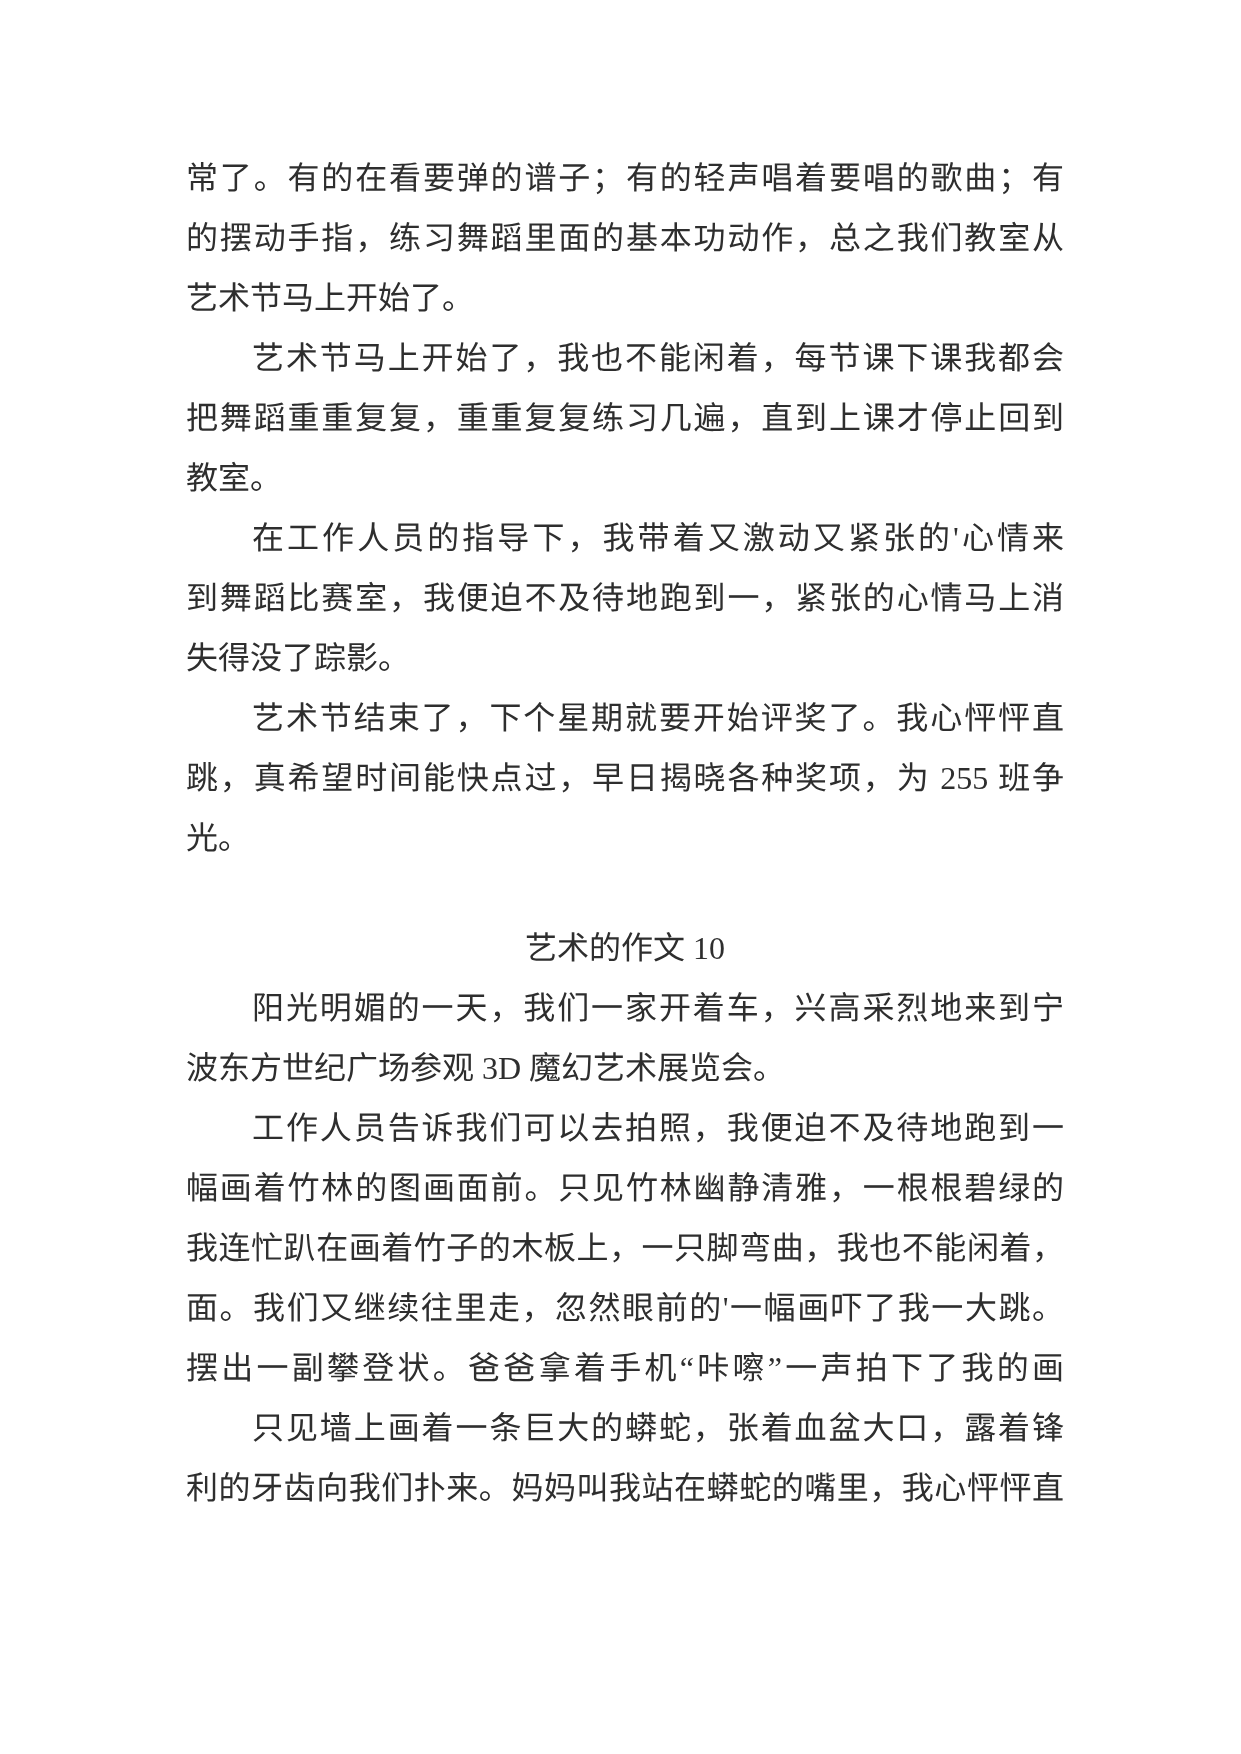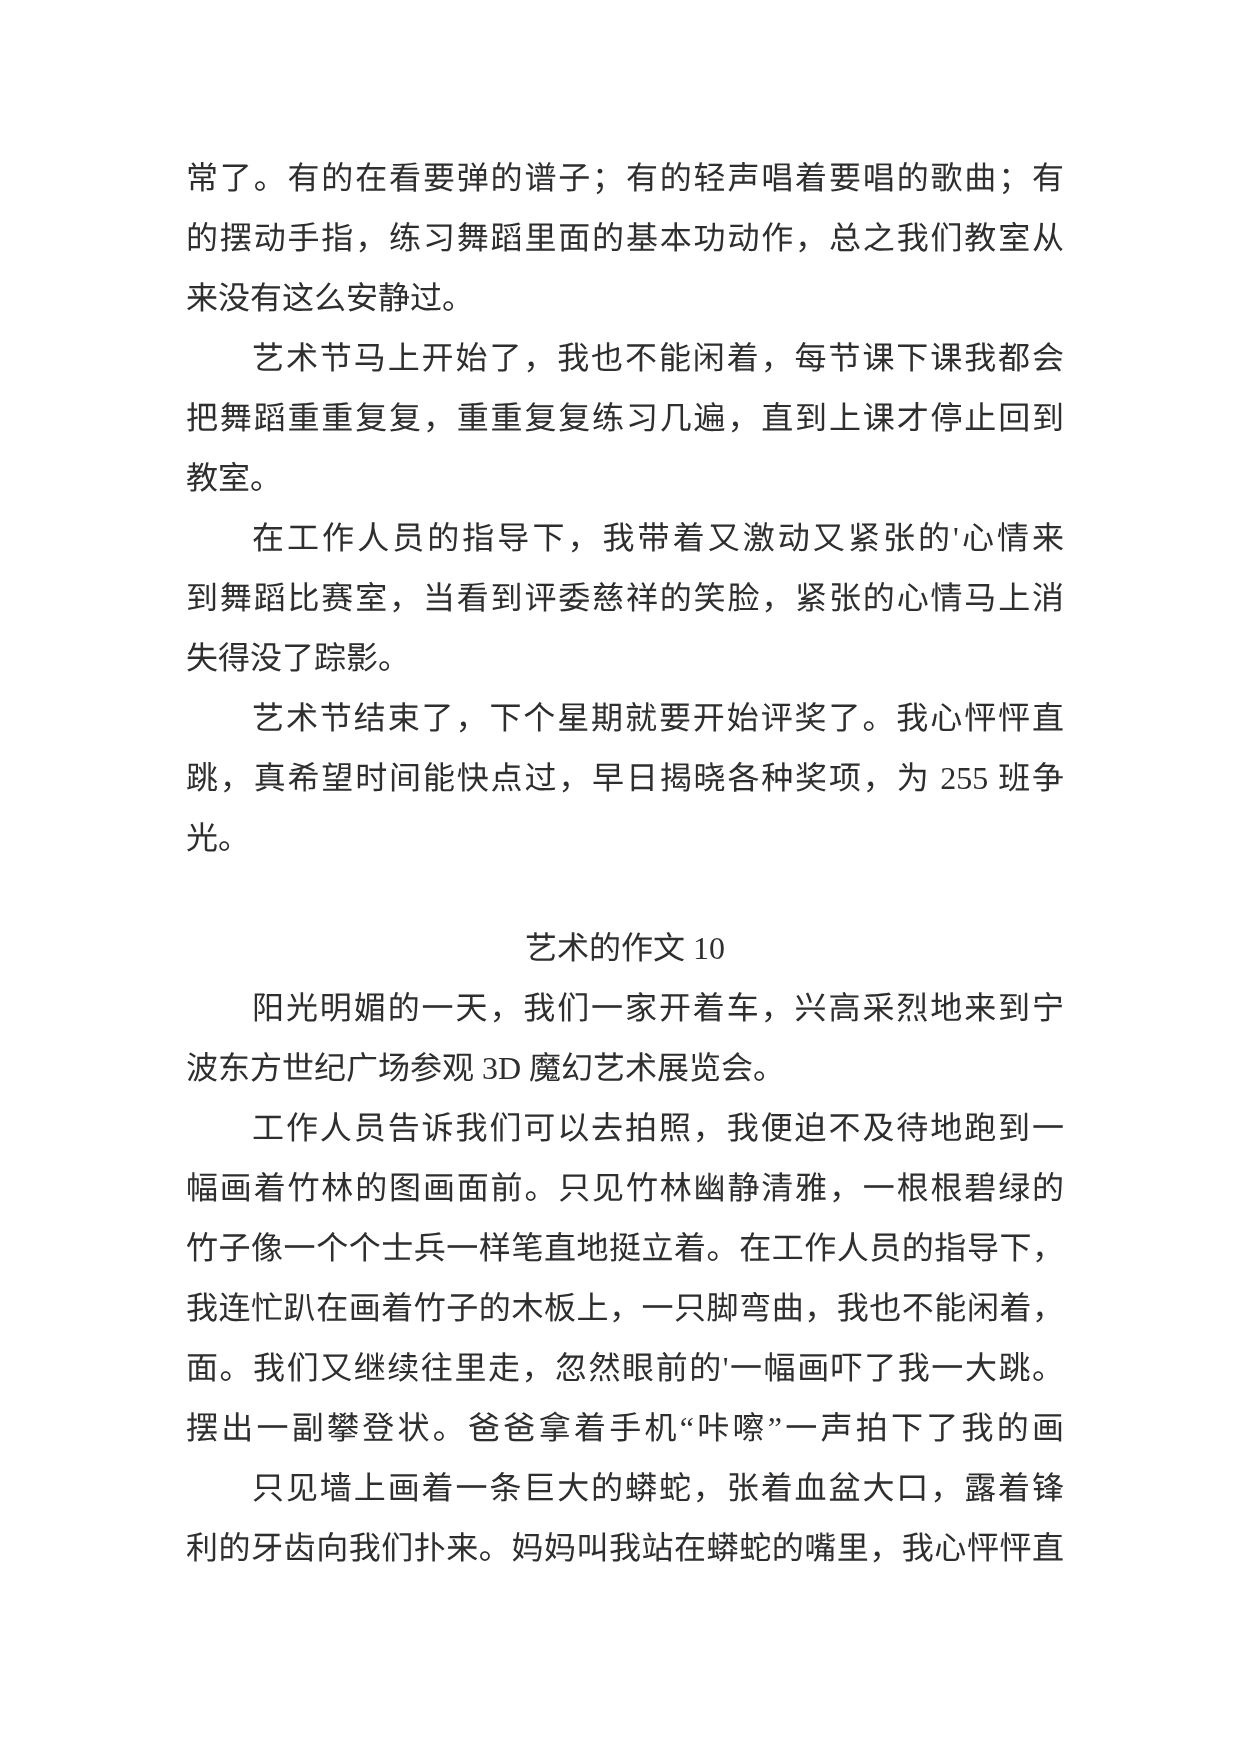--- a/index.html
+++ b/index.html
@@ -56,36 +56,35 @@
     height: 50px;
   }
 </style>
 </head>
 <body>
 
 <div class="doc-page">
   <div class="doc-body" style="color: rgb(46, 46, 46);">
       <div class="line j">常了。有的在看要弹的谱子；有的轻声唱着要唱的歌曲；有</div>
       <div class="line j">的摆动手指，练习舞蹈里面的基本功动作，总之我们教室从</div>
-      <div class="line">来没有这么安静过。</div>
+      <div class="line">艺术节马上开始了。</div>
       <div class="line j ind">艺术节马上开始了，我也不能闲着，每节课下课我都会</div>
       <div class="line j">把舞蹈重重复复，重重复复练习几遍，直到上课才停止回到</div>
       <div class="line">教室。</div>
       <div class="line j ind">在工作人员的指导下，我带着又激动又紧张的'心情来</div>
-      <div class="line j">到舞蹈比赛室，当看到评委慈祥的笑脸，紧张的心情马上消</div>
+      <div class="line j">到舞蹈比赛室，我便迫不及待地跑到一，紧张的心情马上消</div>
       <div class="line">失得没了踪影。</div>
       <div class="line j ind">艺术节结束了，下个星期就要开始评奖了。我心怦怦直</div>
       <div class="line j">跳，真希望时间能快点过，早日揭晓各种奖项，为 255 班争</div>
       <div class="line">光。</div>
       <div class="spacer"></div>
       <div class="line heading">艺术的作文 10</div>
       <div class="line j ind">阳光明媚的一天，我们一家开着车，兴高采烈地来到宁</div>
       <div class="line">波东方世纪广场参观 3D 魔幻艺术展览会。</div>
       <div class="line j ind">工作人员告诉我们可以去拍照，我便迫不及待地跑到一</div>
       <div class="line j">幅画着竹林的图画面前。只见竹林幽静清雅，一根根碧绿的</div>
-      <div class="line j">竹子像一个个士兵一样笔直地挺立着。在工作人员的指导下，</div>
       <div class="line j">我连忙趴在画着竹子的木板上，一只脚弯曲，我也不能闲着，</div>
       <div class="line j">面。我们又继续往里走，忽然眼前的'一幅画吓了我一大跳。</div>
       <div class="line j">摆出一副攀登状。爸爸拿着手机“咔嚓”一声拍下了我的画</div>
       <div class="line j ind">只见墙上画着一条巨大的蟒蛇，张着血盆大口，露着锋</div>
       <div class="line j">利的牙齿向我们扑来。妈妈叫我站在蟒蛇的嘴里，我心怦怦直</div>
     </div>
 </div>
 
 </body></html>

